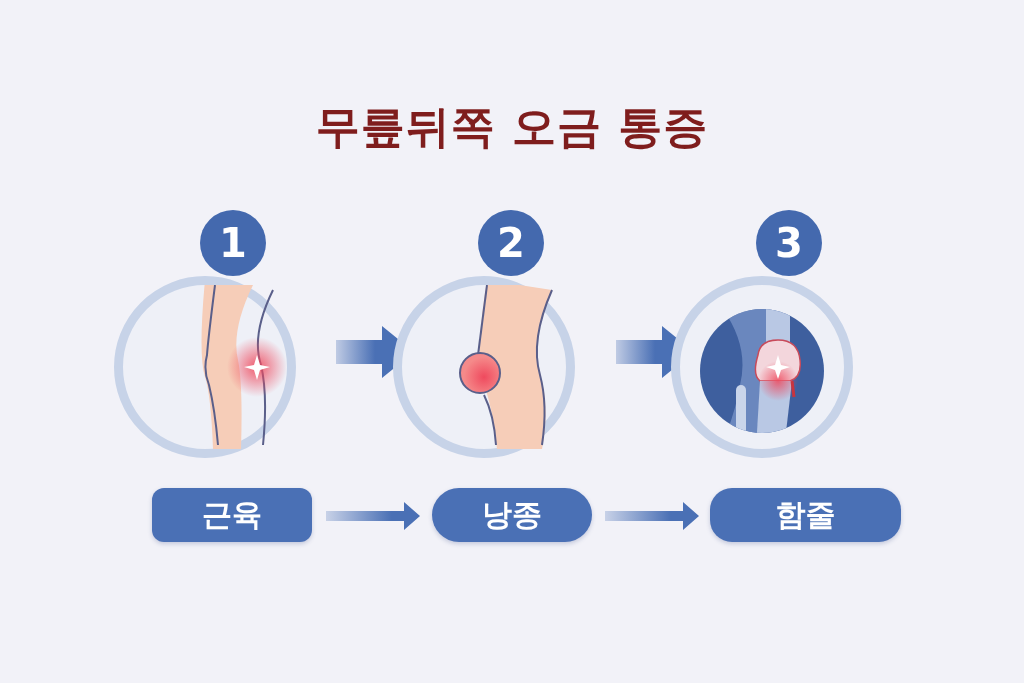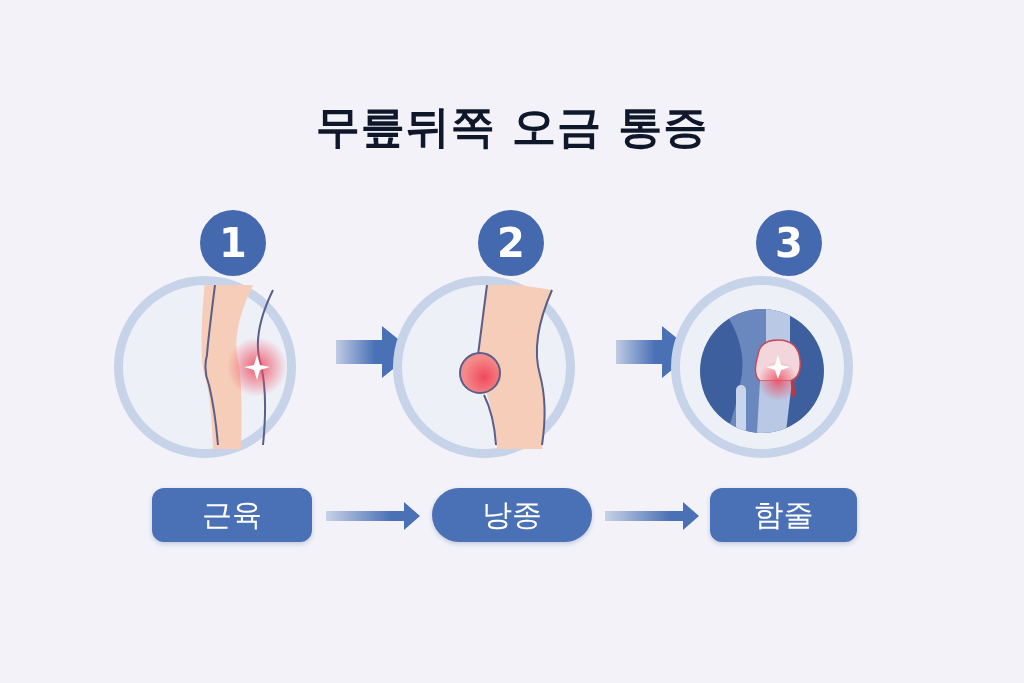--- a/index.html
+++ b/index.html
@@ -1,22 +1,22 @@
 <!DOCTYPE html>
 <html><head>
 <meta charset="utf-8">
 <style>
   html,body{margin:0;padding:0;}
   body{width:1024px;height:683px;background:#f2f2f8;position:relative;overflow:hidden;font-family:"DejaVu Sans",sans-serif;}
-  .title{position:absolute;left:0;width:1024px;top:98px;text-align:center;font-size:44px;font-weight:bold;color:#0f172a;letter-spacing:1px;}
+  .title{position:absolute;left:0;width:1024px;top:98px;text-align:center;font-size:44px;font-weight:bold;color:#7f1d1d;letter-spacing:1px;}
   .stage{position:absolute;width:182px;height:182px;border-radius:50%;border:9px solid #c7d3e8;background:#eef0f7;box-sizing:border-box;top:276px;}
   .stage svg{position:absolute;left:0;top:0;width:164px;height:164px;}
   .badge{position:absolute;width:66px;height:66px;border-radius:50%;background:#4469ae;color:#fff;font-weight:bold;font-size:40px;text-align:center;line-height:66px;top:210px;}
   .arrow{position:absolute;}
-  .label{position:absolute;top:488px;height:54px;border-radius:12px;background:#4a70b5;color:#fff;font-weight:normal;font-size:30px;text-align:center;line-height:54px;box-shadow:0 2px 4px rgba(60,80,140,0.25);}
+  .label{position:absolute;top:488px;height:54px;border-radius:12px;background:#4a70b5;color:#fff;font-weight:bold;font-size:30px;text-align:center;line-height:54px;box-shadow:0 2px 4px rgba(60,80,140,0.25);}
 </style>
 </head>
 <body>
 
 <div class="title">무릎뒤쪽 오금 통증</div>
 
 <div class="stage" style="left:114px;">
   <svg viewBox="0 0 164 164">
     <defs>
       <radialGradient id="g1">
@@ -97,13 +97,13 @@
         <stop offset="0" stop-color="#4a70b5" stop-opacity="0.25"></stop>
         <stop offset="0.7" stop-color="#4a70b5"></stop>
       </linearGradient>
     </defs>
   <path d="M0 9 L78 9 L78 0 L94 14 L78 28 L78 19 L0 19 Z" fill="url(#ag2)"></path>
 </svg>
 <div class="label" style="left:432px;width:160px;border-radius:27px;">낭종</div>
 <svg class="arrow" style="left:605px;top:502px;" width="94" height="28" viewBox="0 0 94 28">
   <path d="M0 9 L78 9 L78 0 L94 14 L78 28 L78 19 L0 19 Z" fill="url(#ag2)"></path>
 </svg>
-<div class="label" style="left:710px;width:147px;">함줄</div>
+<div class="label" style="left:710px;width:191px;border-radius:22px;">함줄</div>
 
 </body></html>

